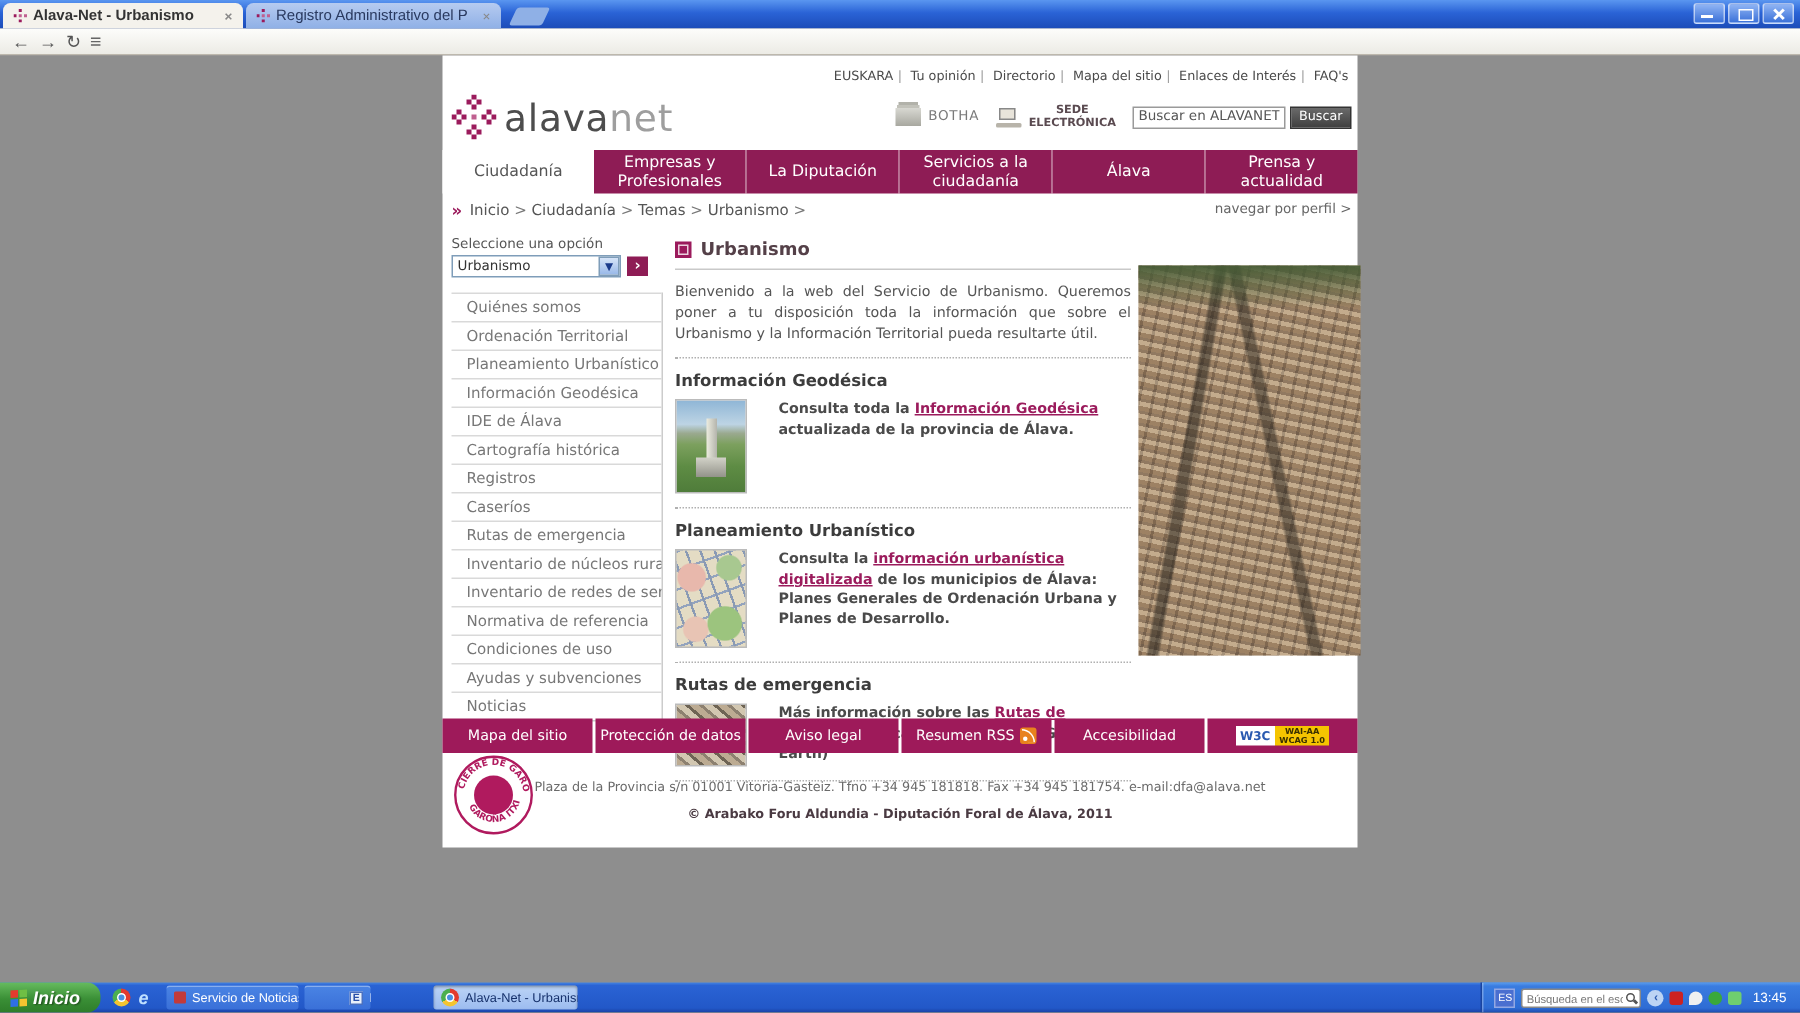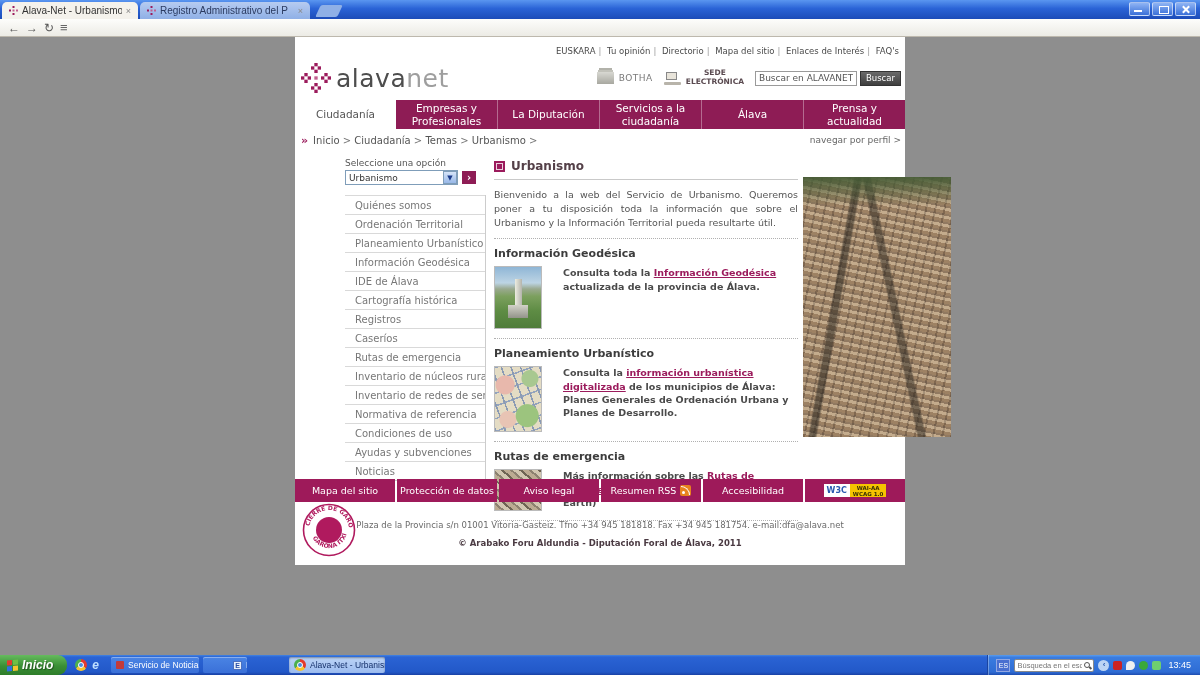--- a/index.html
+++ b/index.html
@@ -3,21 +3,21 @@
 <meta charset="utf-8">
 <style>
   * { box-sizing: border-box; margin: 0; padding: 0; }
   html,body { width:1200px; height:675px; overflow:hidden; }
   body { font-family:"Liberation Sans", sans-serif; background:#8e8e8e; position:relative; }
 
   
   .titlebar { height:19px; background:linear-gradient(180deg,#5a96f0 0%,#2a63d6 45%,#1c4cb8 100%); display:flex; align-items:flex-end; }
   .tabs { display:flex; align-items:flex-end; padding-left:2px; flex:1; }
   .tab { height:17px; display:flex; align-items:center; gap:4px; padding:0 7px; font-size:10px; border-radius:5px 5px 0 0; max-width:170px; }
-  .tab.active { background:#f4f2ec; color:#333; width:136px; }
+  .tab.active { background:#f4f2ec; color:#333; width:160px;font-weight:bold; }
   .tab.inactive { background:linear-gradient(#b6cbf0,#8fb0e6); color:#2a3a60; width:170px; margin-left:2px; }
   .tab .title { flex:1; white-space:nowrap; overflow:hidden; }
   .tab .x { color:#888; font-size:9px; }
   .newtab { width:22px; height:12px; background:#8fb0e6; transform:skewX(-25deg); margin:0 0 2px 8px; border-radius:2px; }
   .favicon { width:9px; height:9px; flex:none; }
   .winbtns { display:flex; gap:2px; padding:2px 4px 2px 0; align-self:flex-start; }
   .winbtn { width:21px; height:14px; border-radius:2px; background:linear-gradient(#8fb4f4,#3a70d8); border:1px solid rgba(255,255,255,.55); position:relative; }
   .winbtn i { position:absolute; inset:0; }
   .glyph-min::after { content:""; position:absolute; left:4px; bottom:3px; width:8px; height:2px; background:#fff; }
   .glyph-rest::after { content:""; position:absolute; left:6px; top:3px; width:8px; height:6px; border:1.5px solid #fff; }
@@ -61,21 +61,21 @@
   .navtab { flex:1; background:#8e1c55; color:#fff; font-size:10.5px; display:flex; align-items:center; justify-content:center; text-align:center; line-height:1.15; padding:0 6px; border-left:1px solid rgba(255,255,255,.35); cursor:pointer; }
   .navtab:first-child { border-left:none; }
   .navtab.active { background:#fff; color:#555; border-left:none; }
   .navtab.active + .navtab { border-left:none; }
 
   .crumbrow { display:flex; align-items:center; height:20px; padding:2px 4px 0 6px; font-size:10px; color:#555; }
   .crumb-ico { color:#9b1b5c; font-weight:bold; font-size:11px; margin-right:5px; }
   .crumbrow .bc::after { content:" > "; color:#777; }
   .profile-link { margin-left:auto; font-size:9px; color:#666; }
 
-  .content { display:flex; padding-top:3px;padding-left:44px; }
+  .content { display:flex; padding-top:3px; }
   .sidebar { width:147px; padding-left:6px; flex:none; }
   .sel-label { font-size:9px; color:#555; margin:6px 0 2px; }
   .sel-row { display:flex; align-items:center; gap:4px; }
   .selectbox { width:113px; height:15px; border:1px solid #7f9db9; background:#fff; display:flex; align-items:center; }
   .selectbox .val { flex:1; font-size:9px; color:#333; padding-left:3px; }
   .selectbox .arrow { width:14px; height:13px; background:linear-gradient(#d6e4f8,#98b8e8); border:1px solid #7f9db9; display:flex; align-items:center; justify-content:center; font-size:7px; color:#1a3a8a; }
   .gobtn { width:14px; height:13px; background:#8e1c55; color:#fff; font-size:10px; font-weight:bold; display:flex; align-items:center; justify-content:center; }
   .menu { margin-top:10px; border-right:1px solid #ccc; border-bottom:1px solid #ccc; list-style:none; }
   .menu li { height:19px; line-height:19px; border-top:1px solid #d9d9d9; font-size:10px; color:#777; padding-left:10px; white-space:nowrap; overflow:hidden; cursor:pointer; }
 

